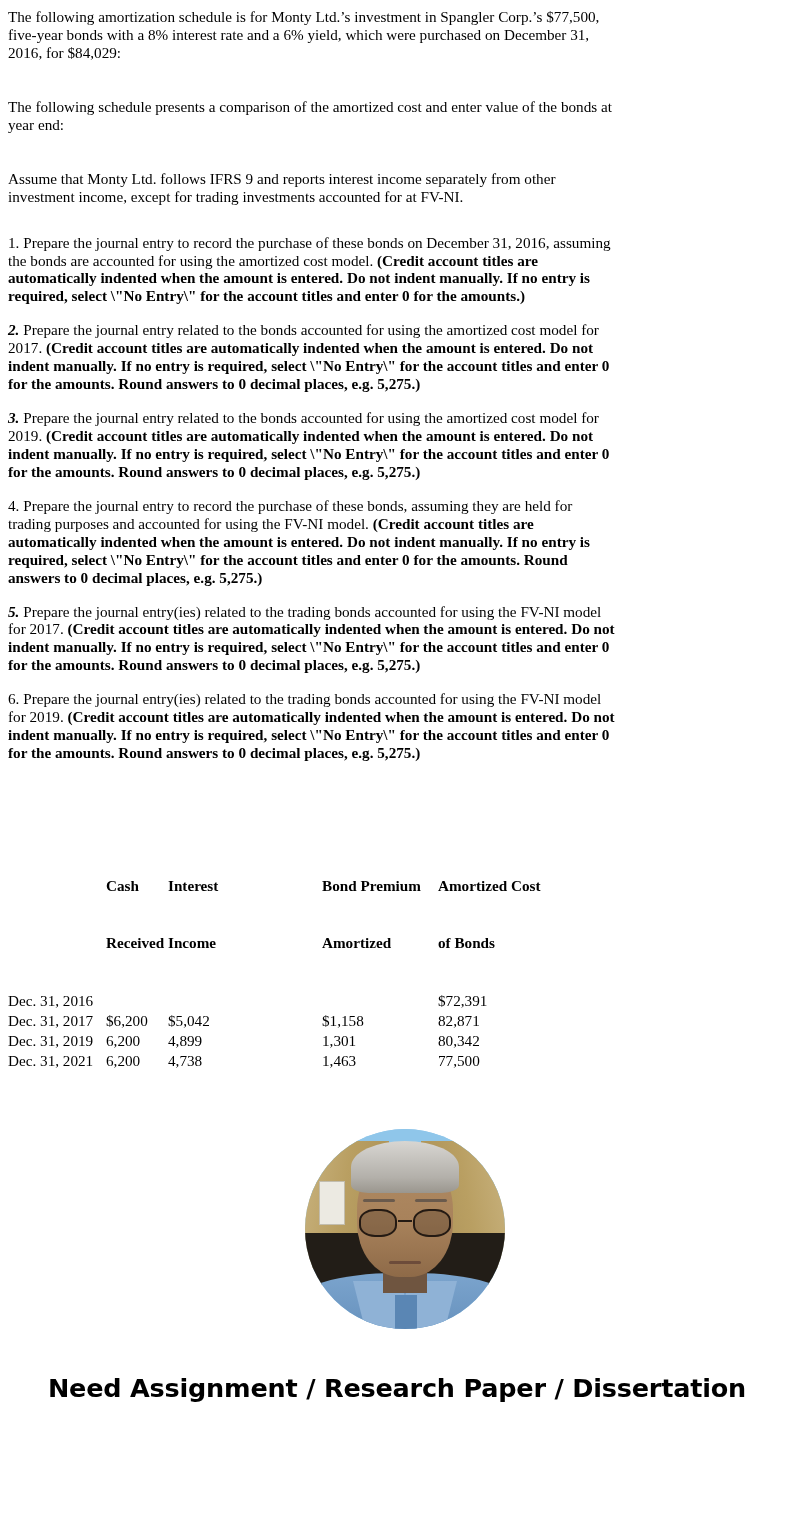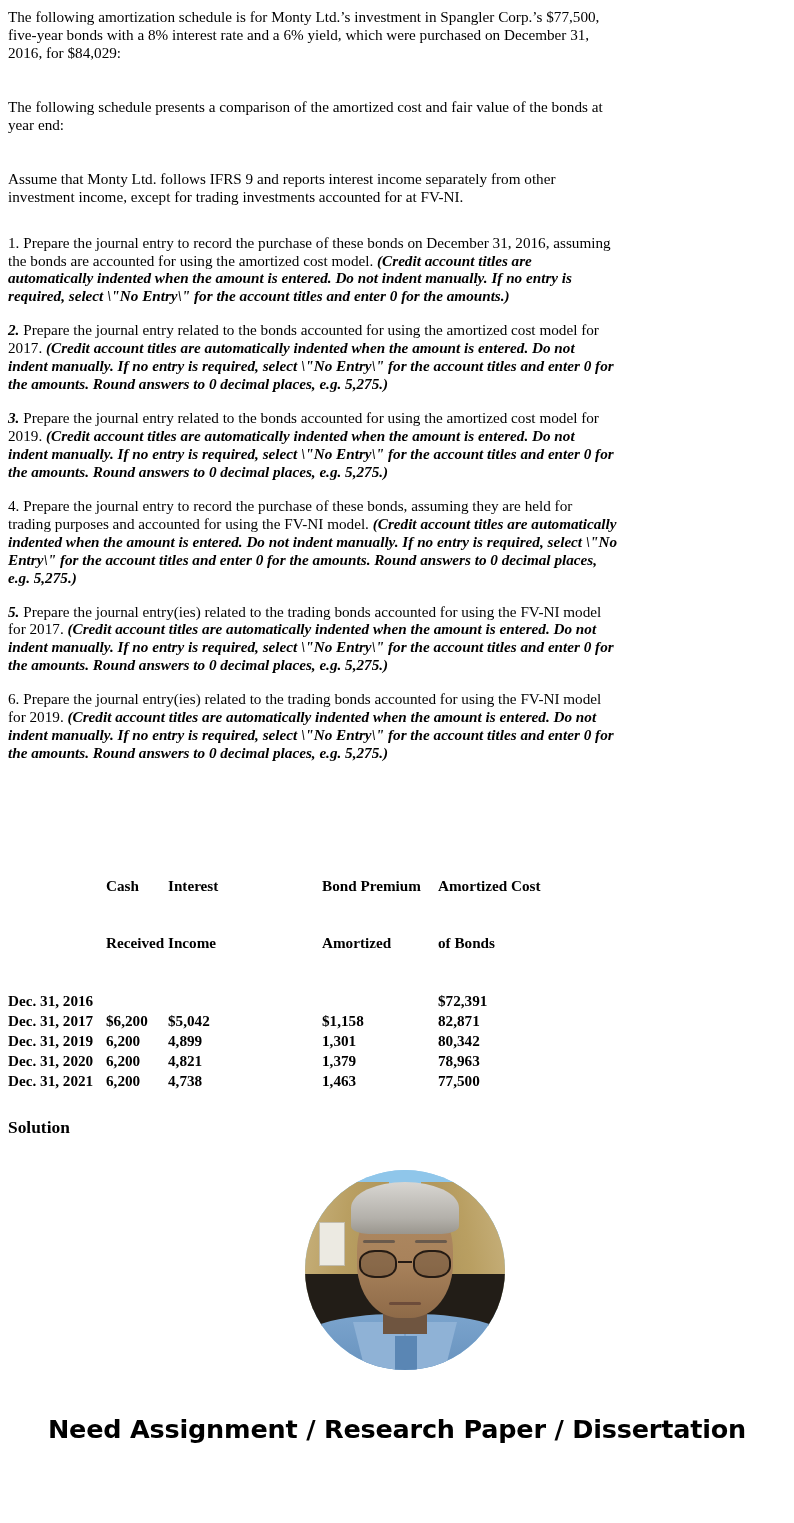--- a/index.html
+++ b/index.html
@@ -36,41 +36,40 @@
   .qitem {
     font-size: 15.2px;
     line-height: 1.18;
     margin: 0 0 16px 0;
   }
   .qitem:last-child { margin-bottom: 8px; }
   .qnum { font-weight: bold; font-style: italic; }
   .qnum-plain { font-weight: normal; font-style: normal; }
   .qnote {
     font-weight: bold;
-    font-style: italic;
   }
 
   
   .table-wrap {
     margin-top: 0;
     font-size: 15.2px;
     line-height: 1.3;
   }
   table.amort {
     border-collapse: collapse;
     border-spacing: 0;
   }
   table.amort th,
   table.amort td {
     padding: 0;
     margin: 0;
     text-align: left;
     vertical-align: bottom;
     white-space: pre;
-    font-weight: bold;
+    font-weight: normal;
   }
   table.amort thead th {
     font-weight: bold;
     line-height: 1.25;
     padding-bottom: 1px;
   }
   .col-date   { width: 98px; }
   .col-cash   { width: 62px; }
   .col-int    { width: 154px; }
   .col-prem   { width: 116px; }
@@ -200,21 +199,21 @@
   }
   .footer div { letter-spacing: -0.2px; }
 </style>
 </head>
 <body>
 
 <div class="page">
 
   <p class="para">The following amortization schedule is for Monty Ltd.’s investment in Spangler Corp.’s $77,500, five-year bonds with a 8% interest rate and a 6% yield, which were purchased on December 31, 2016, for $84,029:</p>
   <div class="spacer-lg"></div>
-  <p class="para">The following schedule presents a comparison of the amortized cost and fair value of the bonds at year end:</p>
+  <p class="para">The following schedule presents a comparison of the amortized cost and enter value of the bonds at year end:</p>
   <div class="spacer-lg"></div>
   <p class="para">Assume that Monty Ltd. follows IFRS 9 and reports interest income separately from other investment income, except for trading investments accounted for at FV-NI.</p>
   <div class="spacer-md"></div>
 
   <div id="questions">
       <p class="qitem"><span class="qnum qnum-plain">1.</span><span> Prepare the journal entry to record the purchase of these bonds on December 31, 2016, assuming the bonds are accounted for using the amortized cost model. </span><span class="qnote">(Credit account titles are automatically indented when the amount is entered. Do not indent manually. If no entry is required, select \"No Entry\" for the account titles and enter 0 for the amounts.)</span></p>
       <p class="qitem"><span class="qnum">2.</span><span> Prepare the journal entry related to the bonds accounted for using the amortized cost model for 2017. </span><span class="qnote">(Credit account titles are automatically indented when the amount is entered. Do not indent manually. If no entry is required, select \"No Entry\" for the account titles and enter 0 for the amounts. Round answers to 0 decimal places, e.g. 5,275.)</span></p>
       <p class="qitem"><span class="qnum">3.</span><span> Prepare the journal entry related to the bonds accounted for using the amortized cost model for 2019. </span><span class="qnote">(Credit account titles are automatically indented when the amount is entered. Do not indent manually. If no entry is required, select \"No Entry\" for the account titles and enter 0 for the amounts. Round answers to 0 decimal places, e.g. 5,275.)</span></p>
       <p class="qitem"><span class="qnum qnum-plain">4.</span><span> Prepare the journal entry to record the purchase of these bonds, assuming they are held for trading purposes and accounted for using the FV-NI model. </span><span class="qnote">(Credit account titles are automatically indented when the amount is entered. Do not indent manually. If no entry is required, select \"No Entry\" for the account titles and enter 0 for the amounts. Round answers to 0 decimal places, e.g. 5,275.)</span></p>
       <p class="qitem"><span class="qnum">5.</span><span> Prepare the journal entry(ies) related to the trading bonds accounted for using the FV-NI model for 2017. </span><span class="qnote">(Credit account titles are automatically indented when the amount is entered. Do not indent manually. If no entry is required, select \"No Entry\" for the account titles and enter 0 for the amounts. Round answers to 0 decimal places, e.g. 5,275.)</span></p>
@@ -273,40 +272,32 @@
             <td>82,871</td>
           </tr>
           <tr>
             <td>Dec. 31, 2019</td>
             <td>6,200</td>
             <td>4,899</td>
             <td>1,301</td>
             <td>80,342</td>
           </tr>
           <tr>
-            <td>Dec. 31, 2020</td>
-            <td>6,200</td>
-            <td>4,821</td>
-            <td>1,379</td>
-            <td>78,963</td>
-          </tr>
-          <tr>
             <td>Dec. 31, 2021</td>
             <td>6,200</td>
             <td>4,738</td>
             <td>1,463</td>
             <td>77,500</td>
           </tr>
         </tbody>
     </table>
   </div>
 
   <div class="spacer-md"></div>
 
-  <h2 class="sol-h">Solution</h2>
 
   <div class="avatar-row">
     <div class="avatar">
       <div class="av-sky"></div>
       <div class="av-wall-l"></div>
       <div class="av-wall-r"></div>
       <div class="av-switch"></div>
       <div class="av-dark"></div>
       <div class="av-shirt"></div>
       <div class="av-collar-l"></div>

